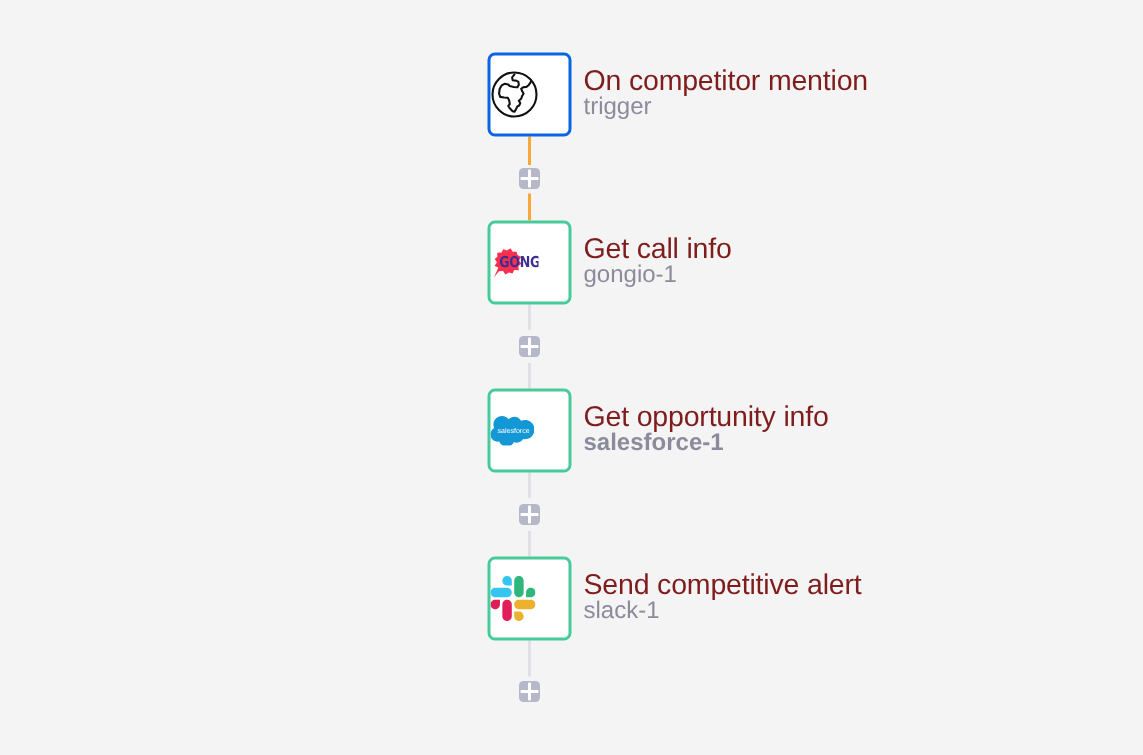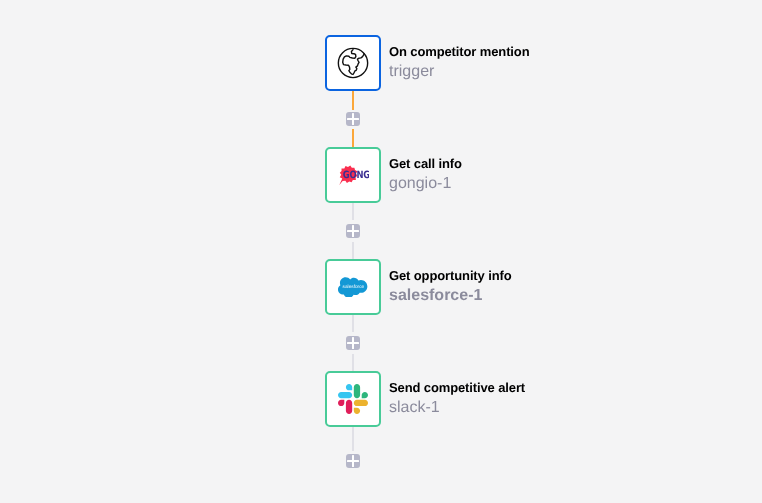--- a/index.html
+++ b/index.html
@@ -8,24 +8,24 @@
     width:762px;height:503px;background:#f4f4f5;
     font-family:"Liberation Sans",sans-serif;overflow:hidden;
     -webkit-font-smoothing:antialiased;text-rendering:geometricPrecision;
   }
   .canvas{position:relative;width:762px;height:503px;background:#f4f4f5;}
 
   
   .node-box{
     position:absolute;width:52px;height:52px;background:#ffffff;
     border:2px solid #0b64e0;border-radius:5px;box-sizing:content-box;
-    display:flex;align-items:center;justify-content:center;
+    display:flex;align-items:center;
   }
   .node-title{
-    position:absolute;font-size:13px;font-weight:bold;color:#000000;
+    position:absolute;font-size:19px;font-weight:normal;color:#7f1d1d;
     white-space:nowrap;letter-spacing:-0.12px;line-height:1;
   }
   .node-sub{
     position:absolute;font-size:16px;color:#8b8b9c;white-space:nowrap;line-height:1;
   }
 
   
   .conn{position:absolute;width:2px;background:#e0e0e6;}
 
   

